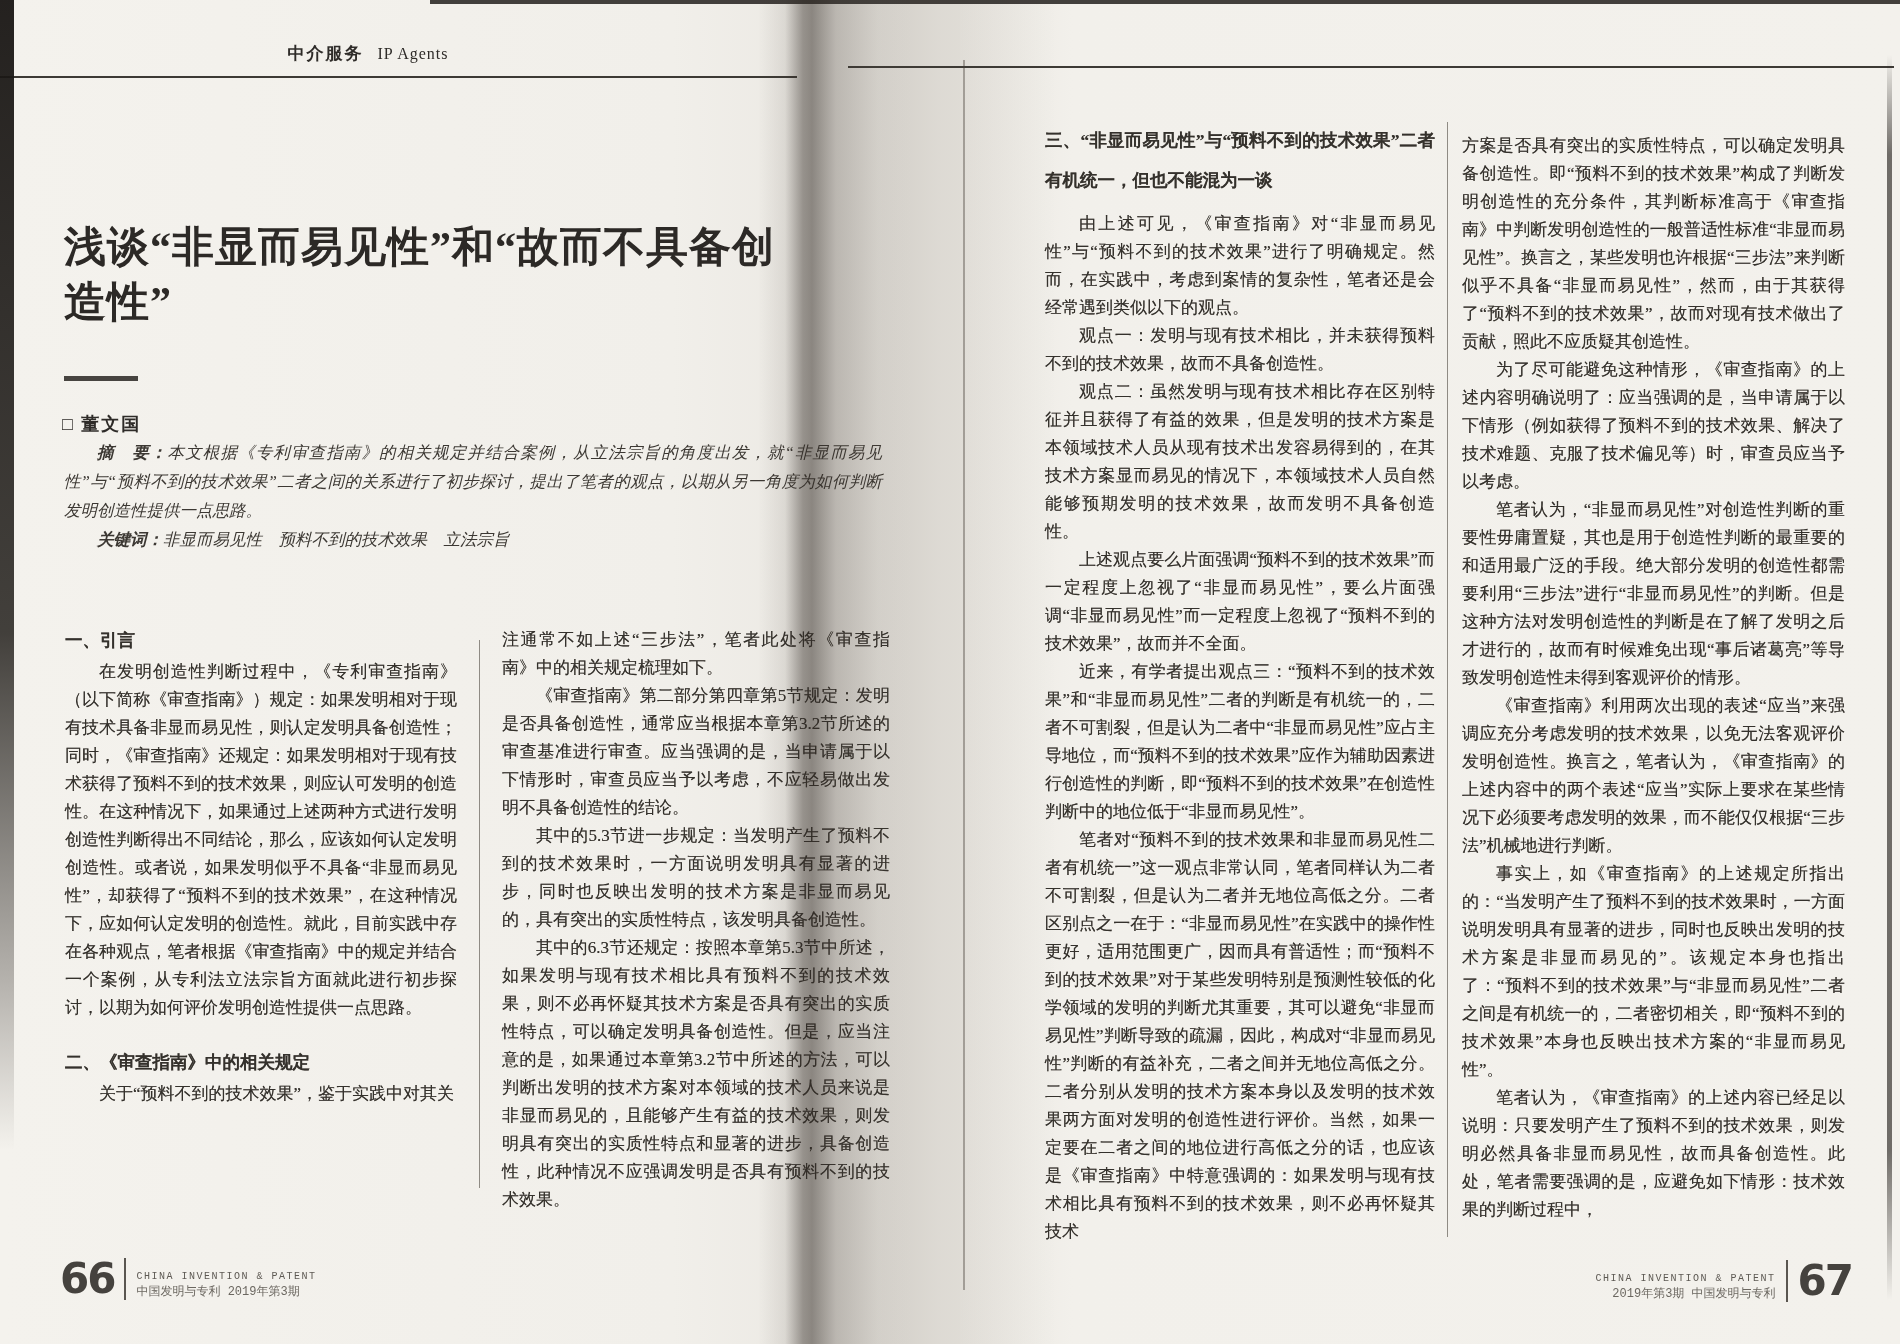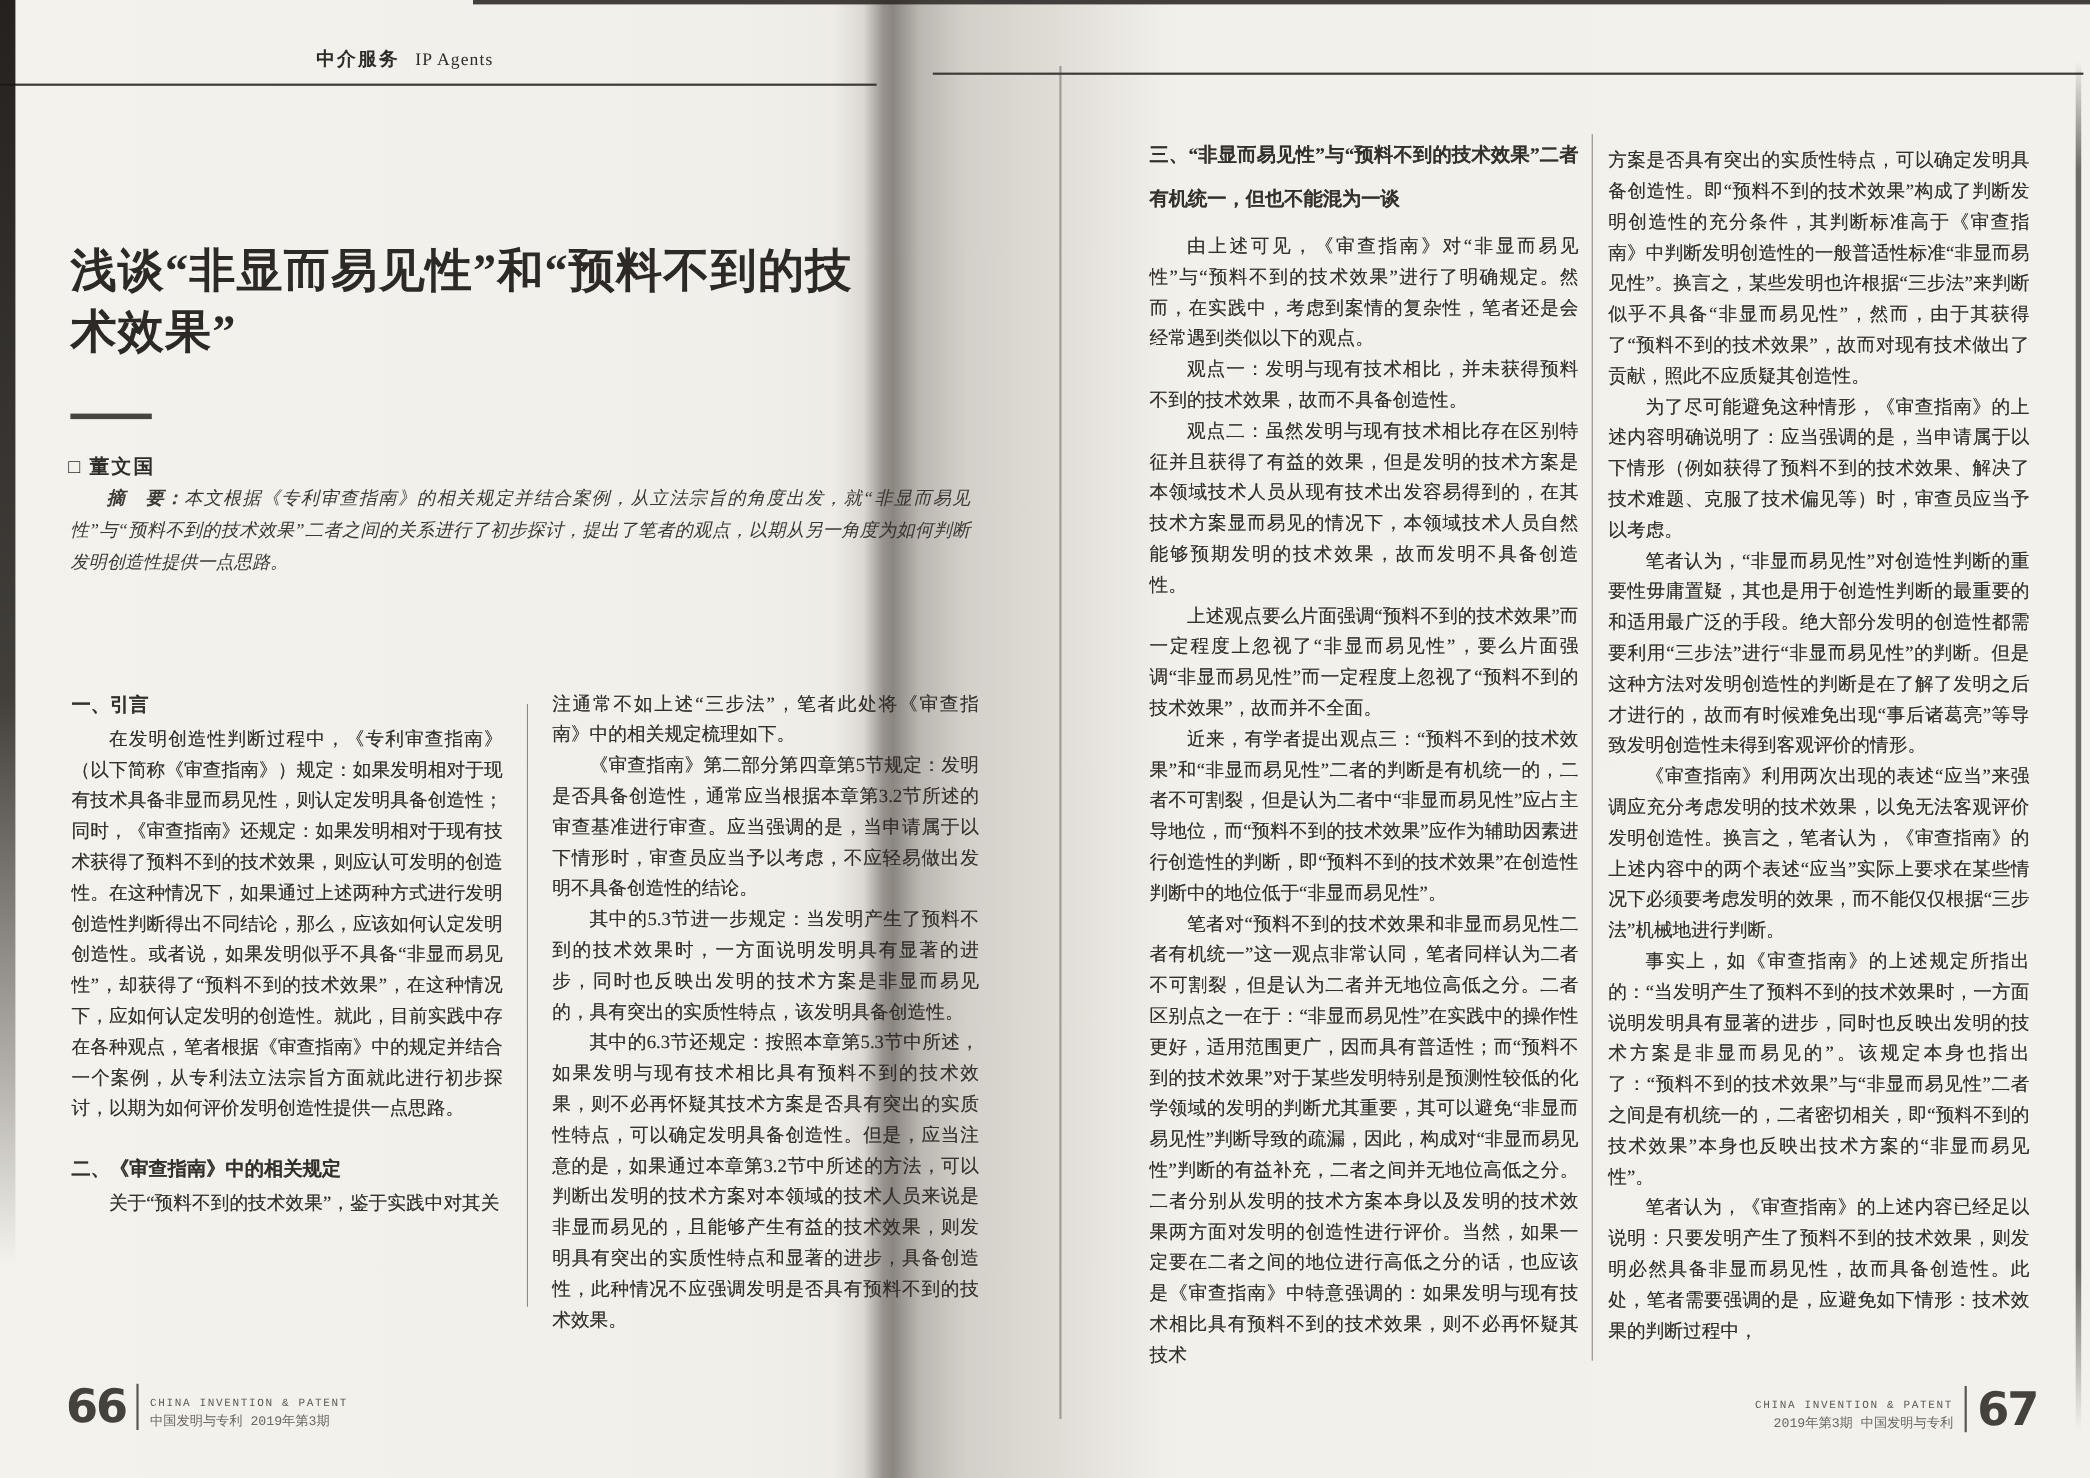--- a/index.html
+++ b/index.html
@@ -85,27 +85,28 @@
 <body>
 
 <div class="scan">
 
   <div class="page-left">
     <div class="hdr hdr-left">
       <span class="hdr-cn">中介服务</span><span class="hdr-en">IP Agents</span>
     </div>
     <div class="rule rule-left"></div>
 
-    <h1 class="title">浅谈“非显而易见性”和“预料不到的技术效果”</h1>
+    <h1 class="title">浅谈“非显而易见性”和“故而不具备创造性”</h1>
 
     <div class="author-rule"></div>
     <div class="author">□ 董文国</div>
 
     <div class="abstract">
       <p class="abs-p"><b>摘　要：</b><span>本文根据《专利审查指南》的相关规定并结合案例，从立法宗旨的角度出发，就“非显而易见性”与“预料不到的技术效果”二者之间的关系进行了初步探讨，提出了笔者的观点，以期从另一角度为如何判断发明创造性提供一点思路。</span></p>
+      <p class="abs-p"><b>关键词：</b><span>非显而易见性　预料不到的技术效果　立法宗旨</span></p>
     </div>
 
     <div class="col colL1">
       <h2 class="sec first">一、引言</h2>
       <p class="b">在发明创造性判断过程中，《专利审查指南》（以下简称《审查指南》）规定：如果发明相对于现有技术具备非显而易见性，则认定发明具备创造性；同时，《审查指南》还规定：如果发明相对于现有技术获得了预料不到的技术效果，则应认可发明的创造性。在这种情况下，如果通过上述两种方式进行发明创造性判断得出不同结论，那么，应该如何认定发明创造性。或者说，如果发明似乎不具备“非显而易见性”，却获得了“预料不到的技术效果”，在这种情况下，应如何认定发明的创造性。就此，目前实践中存在各种观点，笔者根据《审查指南》中的规定并结合一个案例，从专利法立法宗旨方面就此进行初步探讨，以期为如何评价发明创造性提供一点思路。</p>
       <h2 class="sec">二、《审查指南》中的相关规定</h2>
       <p class="b">关于“预料不到的技术效果”，鉴于实践中对其关</p>
     </div>
 
     <div class="vdiv vdiv-left"></div>

